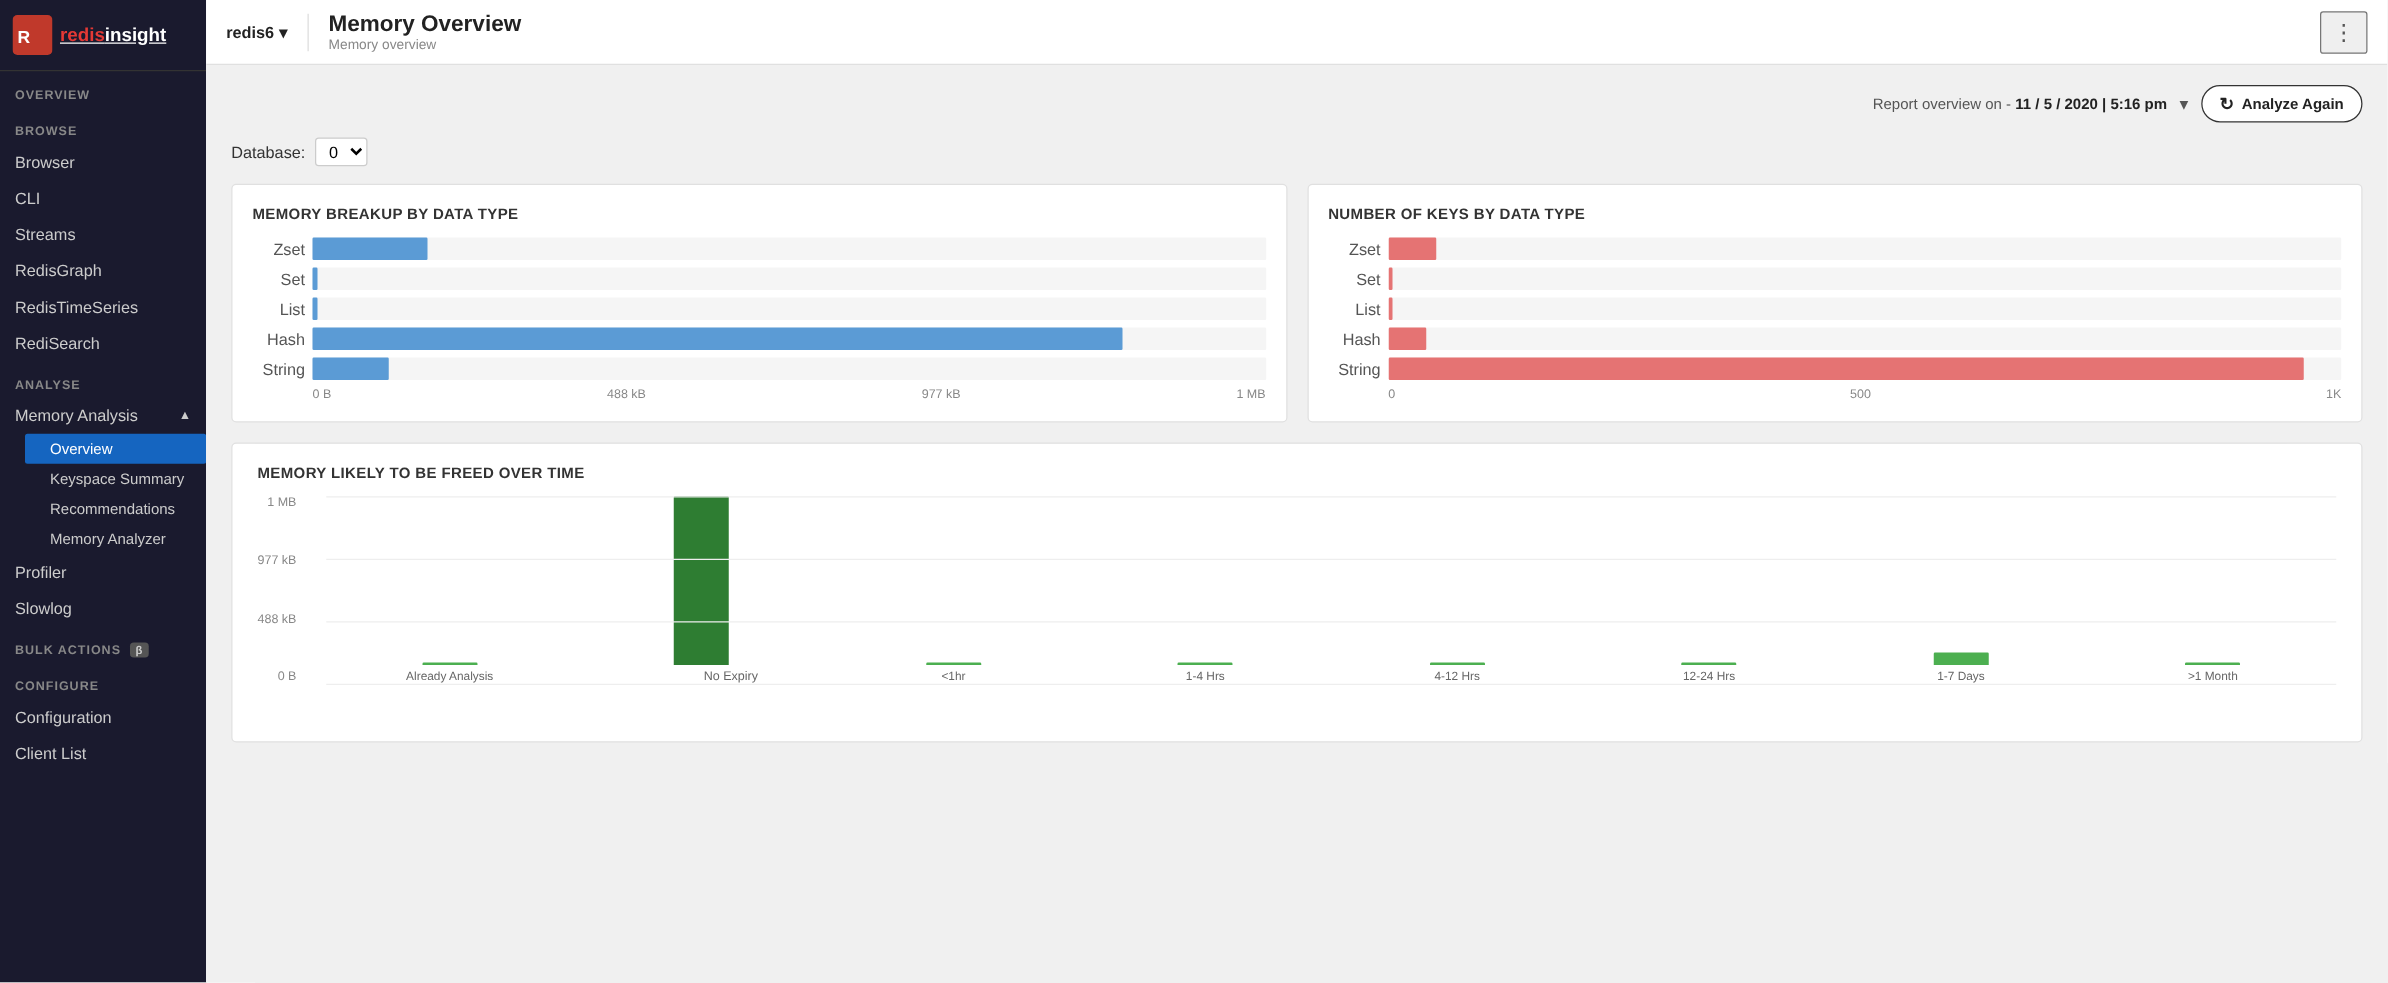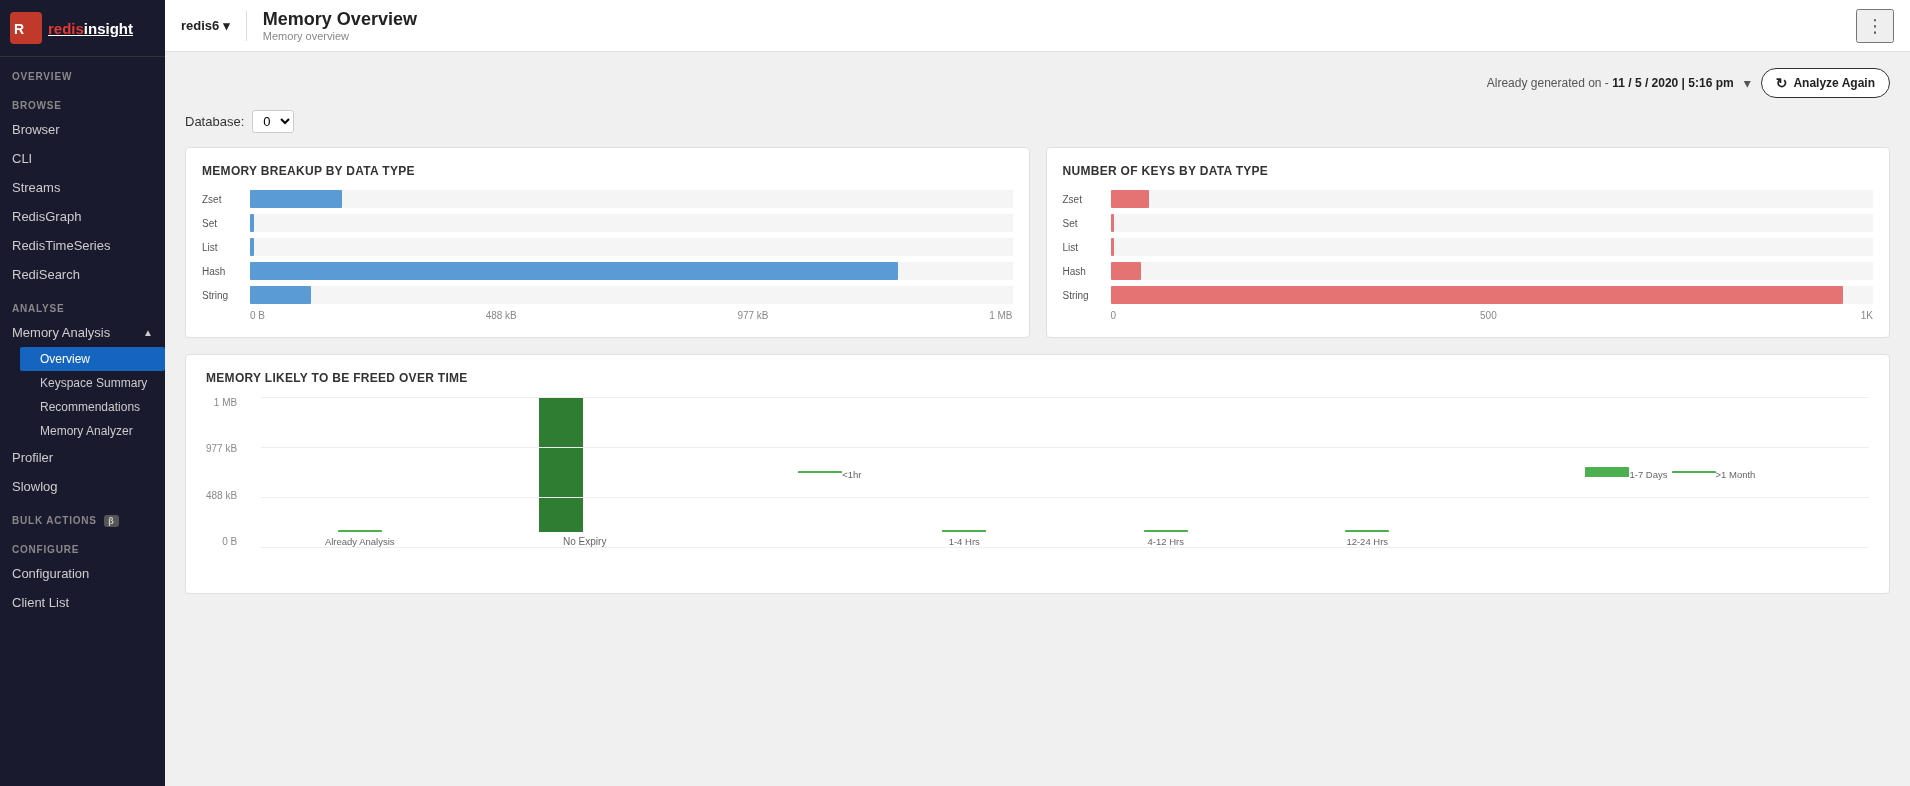--- a/index.html
+++ b/index.html
@@ -171,21 +171,22 @@
     
     .hbar-chart { width: 100%; }
     .hbar-row {
       display: flex;
       align-items: center;
       margin-bottom: 6px;
       gap: 6px;
     }
     .hbar-label {
       width: 42px;
-      font-size: 10px;
+      text-align: right;
+      font-size: 13px;
       color: #555;
       flex-shrink: 0;
     }
     .hbar-track {
       flex: 1;
       height: 18px;
       background: #f5f5f5;
       position: relative;
       border-radius: 1px;
     }
@@ -288,21 +289,21 @@
       <div class="page-subtitle">Memory overview</div>
     </div>
     <div class="topbar-spacer"></div>
     <button class="three-dots">⋮</button>
   </div>
 
   <div id="main-content">
 
     <div class="report-bar">
       <span class="report-time">
-        <span>Already generated on -</span> <strong>11 / 5 / 2020 | 5:16 pm</strong>
+        <span>Report overview on -</span> <strong>11 / 5 / 2020 | 5:16 pm</strong>
       </span>
       <button class="report-dropdown-btn">▾</button>
       <button class="analyze-btn">
         <span class="refresh-icon">↻</span>
         <span>Analyze Again</span>
       </button>
     </div>
 
     <div class="db-row">
       <span>Database:</span>
@@ -420,47 +421,47 @@
           <div style="display:flex;flex-direction:column;align-items:center;flex:1;height:100%;justify-content:flex-end;">
             <div style="width:100%;max-width:44px;height:2px;background:#4caf50;border-radius:1px 1px 0 0;"></div>
             <div style="font-size:9.5px;color:#666;text-align:center;margin-top:4px;white-space:nowrap;">Already Analysis</div>
           </div>
 
           <div style="display:flex;flex-direction:column;align-items:center;flex:1;height:100%;justify-content:flex-end;">
             <div style="width:100%;max-width:44px;height:148px;background:#2e7d32;border-radius:1px 1px 0 0;"></div>
             <div style="font-size:10px;color:#666;text-align:right;margin-top:4px;white-space:nowrap;padding-left:47px;">No Expiry</div>
           </div>
 
-          <div style="display:flex;flex-direction:row;align-items:center;flex:1;height:100%;justify-content:flex-end;">
+          <div style="display:flex;flex-direction:column;align-items:center;flex:1;height:100%;justify-content:flex-end;">
             <div style="width:100%;max-width:44px;height:2px;background:#4caf50;border-radius:1px 1px 0 0;"></div>
             <div style="font-size:9.5px;color:#666;text-align:center;margin-top:4px;white-space:nowrap;">&lt;1hr</div>
           </div>
 
           <div style="display:flex;flex-direction:column;align-items:center;flex:1;height:100%;justify-content:flex-end;">
             <div style="width:100%;max-width:44px;height:2px;background:#4caf50;border-radius:1px 1px 0 0;"></div>
             <div style="font-size:9.5px;color:#666;text-align:center;margin-top:4px;white-space:nowrap;">1-4 Hrs</div>
           </div>
 
           <div style="display:flex;flex-direction:column;align-items:center;flex:1;height:100%;justify-content:flex-end;">
             <div style="width:100%;max-width:44px;height:2px;background:#4caf50;border-radius:1px 1px 0 0;"></div>
             <div style="font-size:9.5px;color:#666;text-align:center;margin-top:4px;white-space:nowrap;">4-12 Hrs</div>
           </div>
 
           <div style="display:flex;flex-direction:column;align-items:center;flex:1;height:100%;justify-content:flex-end;">
             <div style="width:100%;max-width:44px;height:2px;background:#4caf50;border-radius:1px 1px 0 0;"></div>
             <div style="font-size:9.5px;color:#666;text-align:center;margin-top:4px;white-space:nowrap;">12-24 Hrs</div>
           </div>
 
-          <div style="display:flex;align-items:center;flex:1;height:100%;justify-content:flex-end;">
+          <div style="display:flex;flex-direction:column;align-items:center;flex:1;height:100%;justify-content:flex-end;">
             <div style="width:100%;max-width:44px;height:10px;background:#4caf50;border-radius:1px 1px 0 0;"></div>
             <div style="font-size:9.5px;color:#666;text-align:center;margin-top:4px;white-space:nowrap;">1-7 Days</div>
           </div>
 
 
-          <div style="display:flex;flex-direction:row;align-items:center;flex:1;height:100%;justify-content:flex-start;margin-top:48px;">
+          <div style="display:flex;flex-direction:column;align-items:center;flex:1;height:100%;justify-content:flex-end;margin-top:48px;">
             <div style="width:100%;max-width:44px;height:2px;background:#4caf50;border-radius:1px 1px 0 0;"></div>
             <div style="font-size:9.5px;color:#666;text-align:center;margin-top:4px;white-space:nowrap;">&gt;1 Month</div>
           </div>
         </div>
       </div>
     </div>
 
   </div>
 </div>
 

